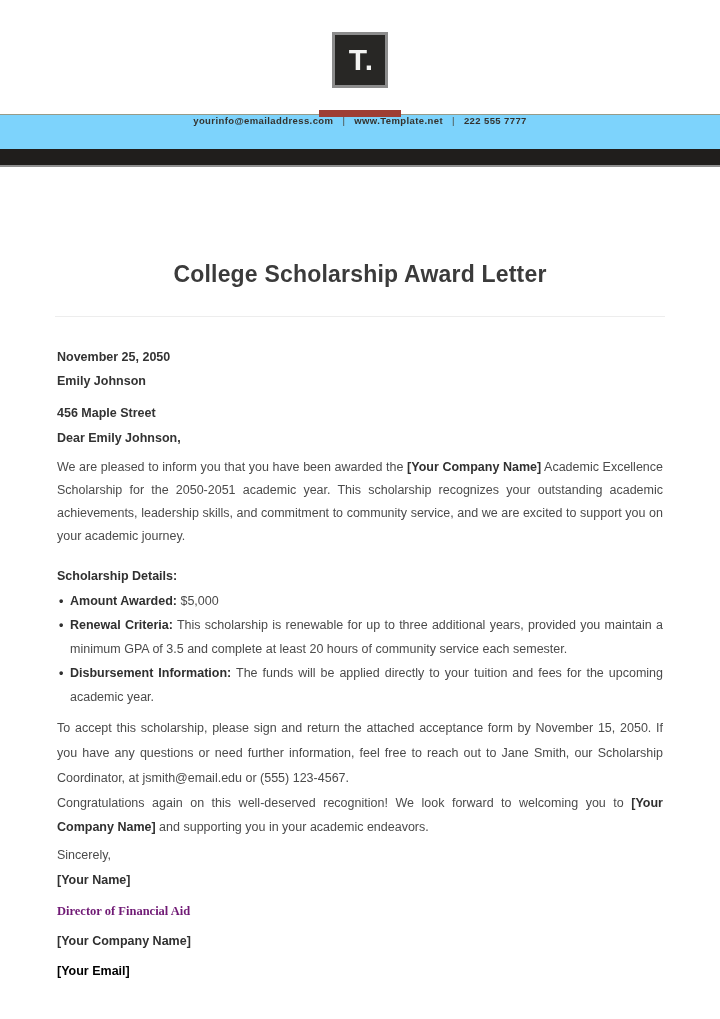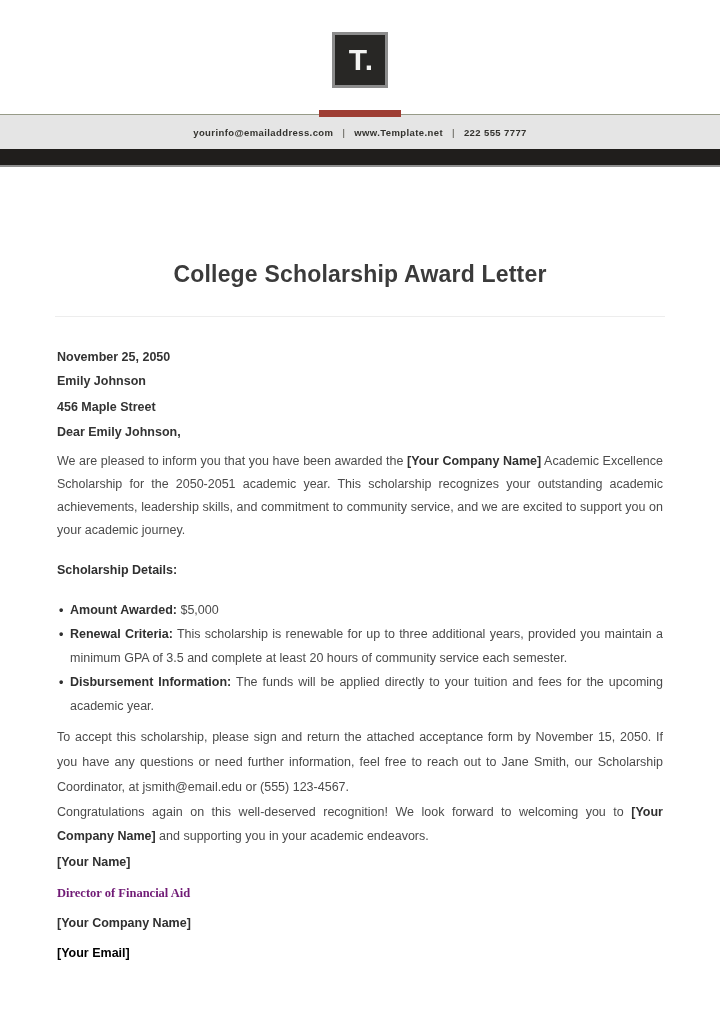--- a/index.html
+++ b/index.html
@@ -35,24 +35,23 @@
   .accent-line {
     position: absolute;
     top: -4px; left: 50%;
     transform: translateX(-50%);
     width: 82px; height: 7px;
     background: #9e3e34;
     z-index: 2;
   }
   .contact-band {
     height: 35px;
-    background: #e5e5e5;
+    background: #7dd3fc;
     border-top: 1px solid #979b88;
     display: flex;
-    align-items: center;
     justify-content: center;
     gap: 9px;
     color: #33322e;
     font-size: 9.5px;
     font-weight: bold;
     letter-spacing: 0.4px;
   }
   .contact-band .sep { font-weight: normal; color: #4a493f; }
   .black-bar {
     height: 18px;
@@ -77,38 +76,38 @@
   }
   hr.title-divider {
     border: none;
     border-top: 1px solid #ededed;
     margin: 27px -2px 0 -2px;
   }
 
   .addr { font-weight: bold; color: #333333; line-height: 20px; }
   .addr-date   { margin-top: 30px; }
   .addr-name   { margin-top: 4px; }
-  .addr-street { margin-top: 6px; }
+  .addr-street { margin-top: 12px; }
   .addr-city   { margin-top: 10px; }
   .salutation  { margin-top: 5px; font-weight: bold; color: #333333; line-height: 20px; }
 
   p.body-par {
     margin-top: 8px;
     line-height: 23px;
     text-align: justify;
   }
   .b { font-weight: bold; color: #303030; }
 
   .details-heading {
     margin-top: 18px;
     font-weight: bold;
     color: #303030;
     line-height: 20px;
   }
-  ul.details-list { list-style: none; margin-top: 18px; }
+  ul.details-list { list-style: none; margin-top: 3px; }
   ul.details-list li {
     position: relative;
     padding-left: 13px;
     line-height: 24px;
     text-align: justify;
   }
   ul.details-list li::before {
     content: "\2022";
     position: absolute;
     left: 2px; top: 0;
@@ -165,19 +164,20 @@
     <ul class="details-list">
       <li><span class="b">Amount Awarded:</span><span> $5,000</span></li>
       <li><span class="b">Renewal Criteria:</span><span> This scholarship is renewable for up to three additional years, provided you maintain a minimum GPA of 3.5 and complete at least 20 hours of community service each semester.</span></li>
       <li><span class="b">Disbursement Information:</span><span> The funds will be applied directly to your tuition and fees for the upcoming academic year.</span></li>
     </ul>
 
     <p class="accept-par">To accept this scholarship, please sign and return the attached acceptance form by November 15, 2050. If you have any questions or need further information, feel free to reach out to Jane Smith, our Scholarship Coordinator, at jsmith@email.edu or (555) 123-4567.</p>
 
     <p class="congrats-par"><span>Congratulations again on this well-deserved recognition! We look forward to welcoming you to </span><span class="b">[Your Company Name]</span><span> and supporting you in your academic endeavors.</span></p>
 
+    <p class="closing">Sincerely,</p>
     <p class="sig-name">[Your Name]</p>
     <p class="sig-title">Director of Financial Aid</p>
     <p class="sig-company">[Your Company Name]</p>
     <p class="sig-email">[Your Email]</p>
 
   </main>
 </div>
 
 </body></html>

